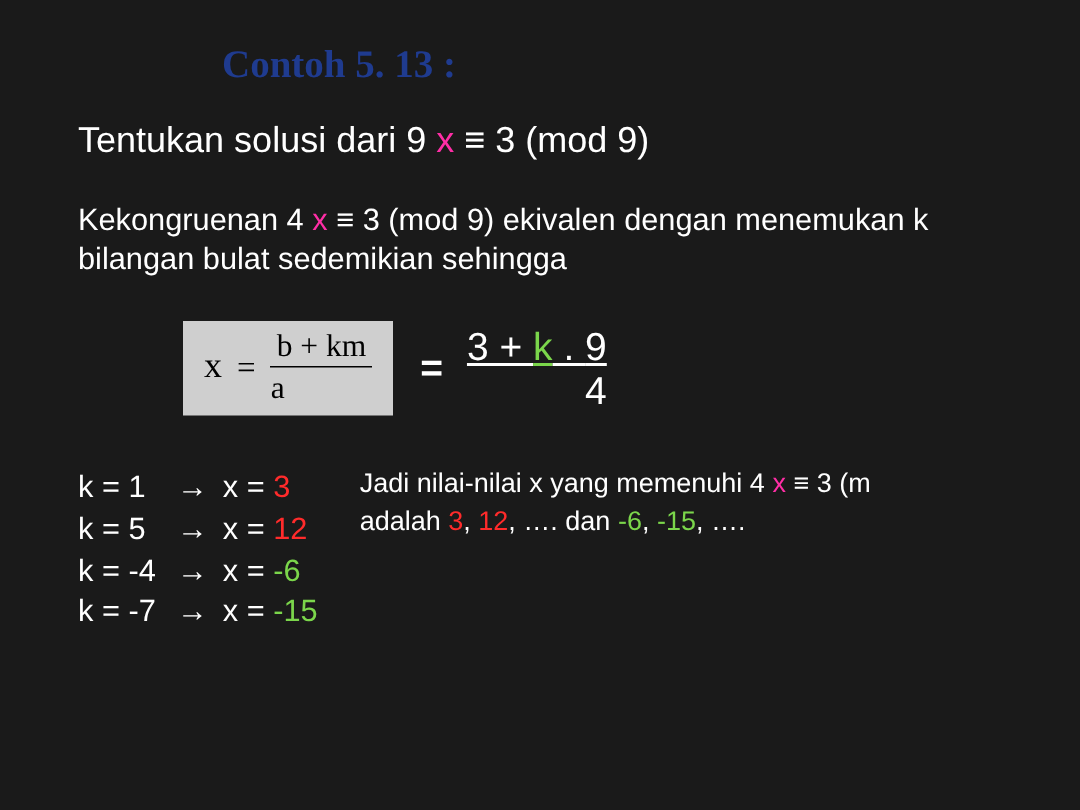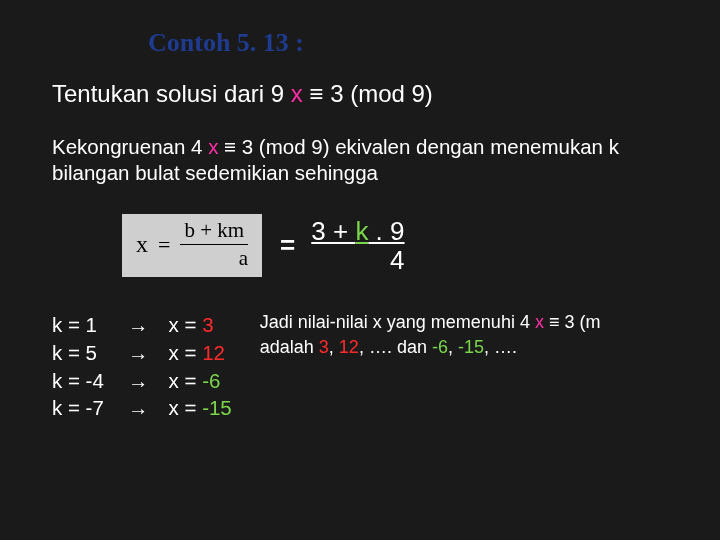--- a/index.html
+++ b/index.html
@@ -51,21 +51,21 @@
     align-items: center;
     gap: 10px;
     font-family: "Times New Roman", serif;
     color: #000;
   }
   .fb-x { font-size: 24px; }
   .fb-eq { font-size: 22px; }
   .fb-frac {
     display: inline-flex;
     flex-direction: column;
-    align-items: flex-end;
+    align-items: flex-start;
     line-height: 1;
     font-family: Liberation Serif, serif;
   }
   .fb-num { font-size: 21px; padding: 0 4px 3px 4px; border-bottom: 1.2px solid #000; }
   .fb-den { font-size: 21px; padding-top: 3px; }
   .rhs {
     display: flex;
     align-items: center;
     gap: 16px;
     font-size: 26px;
@@ -87,21 +87,21 @@
   .bottom {
     display: flex;
     gap: 28px;
     align-items: flex-start;
   }
   .ktable {
     font-size: 20.5px;
     line-height: 1.35;
     white-space: nowrap;
   }
-  .ktable .row { display: flex; gap: 20px; }
+  .ktable .row { display: flex; gap: 10px; }
   .ktable .kcol { width: 56px; }
   .ktable .arrow { font-family: "Segoe UI Symbol", Arial; }
   .val-pos { color: #ff2b2b; }
   .val-neg { color: #7bd64b; }
   .conclusion {
     font-size: 18px;
     line-height: 1.3;
     white-space: nowrap;
     color: #ffffff;
   }

